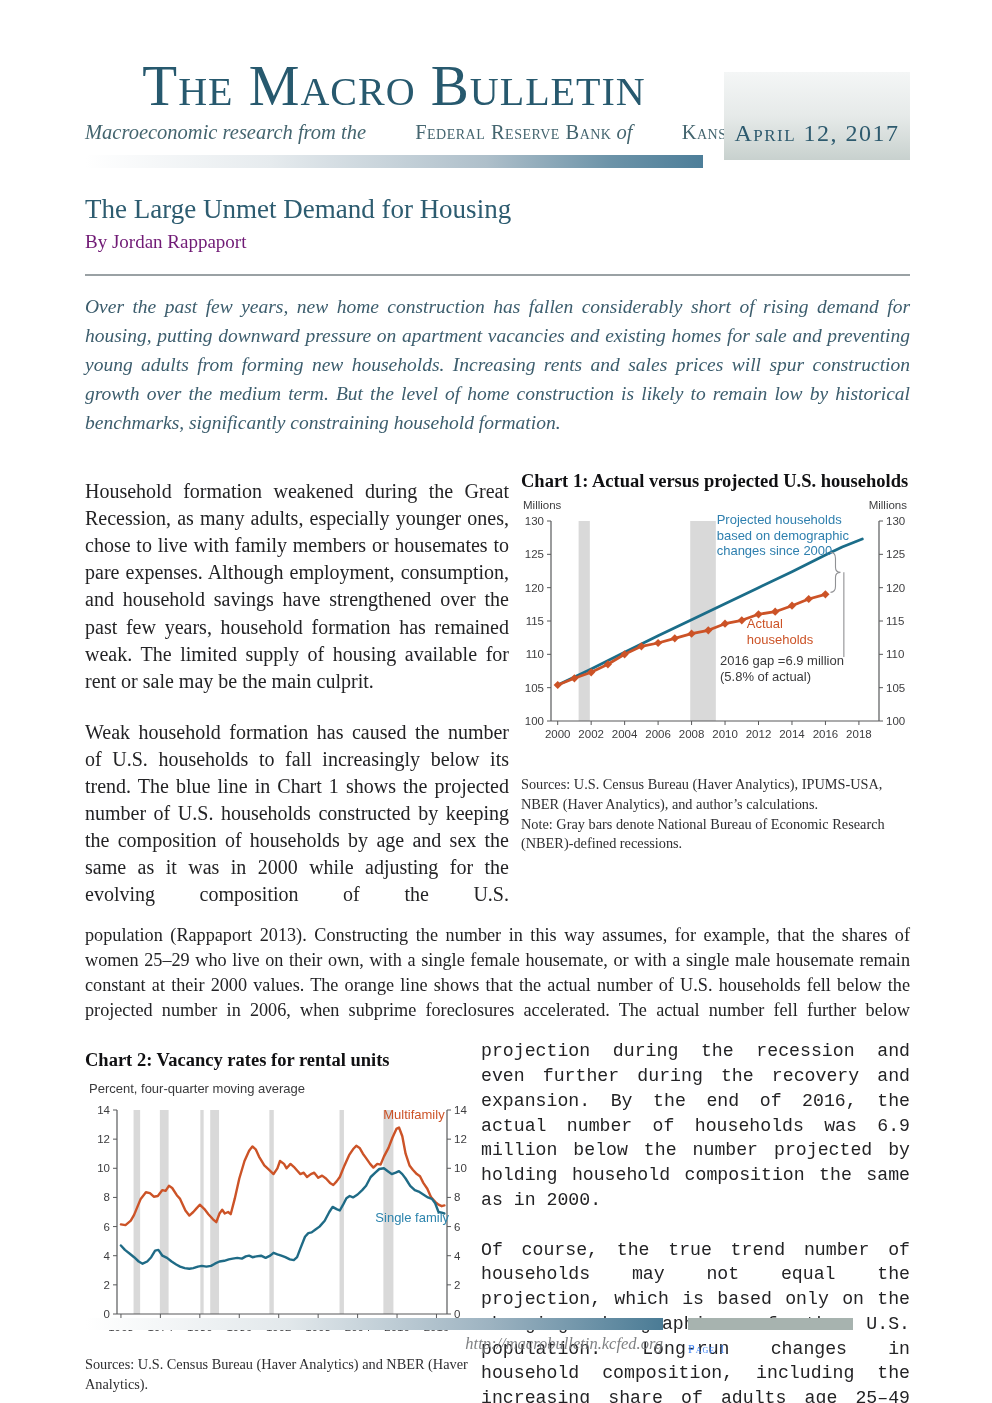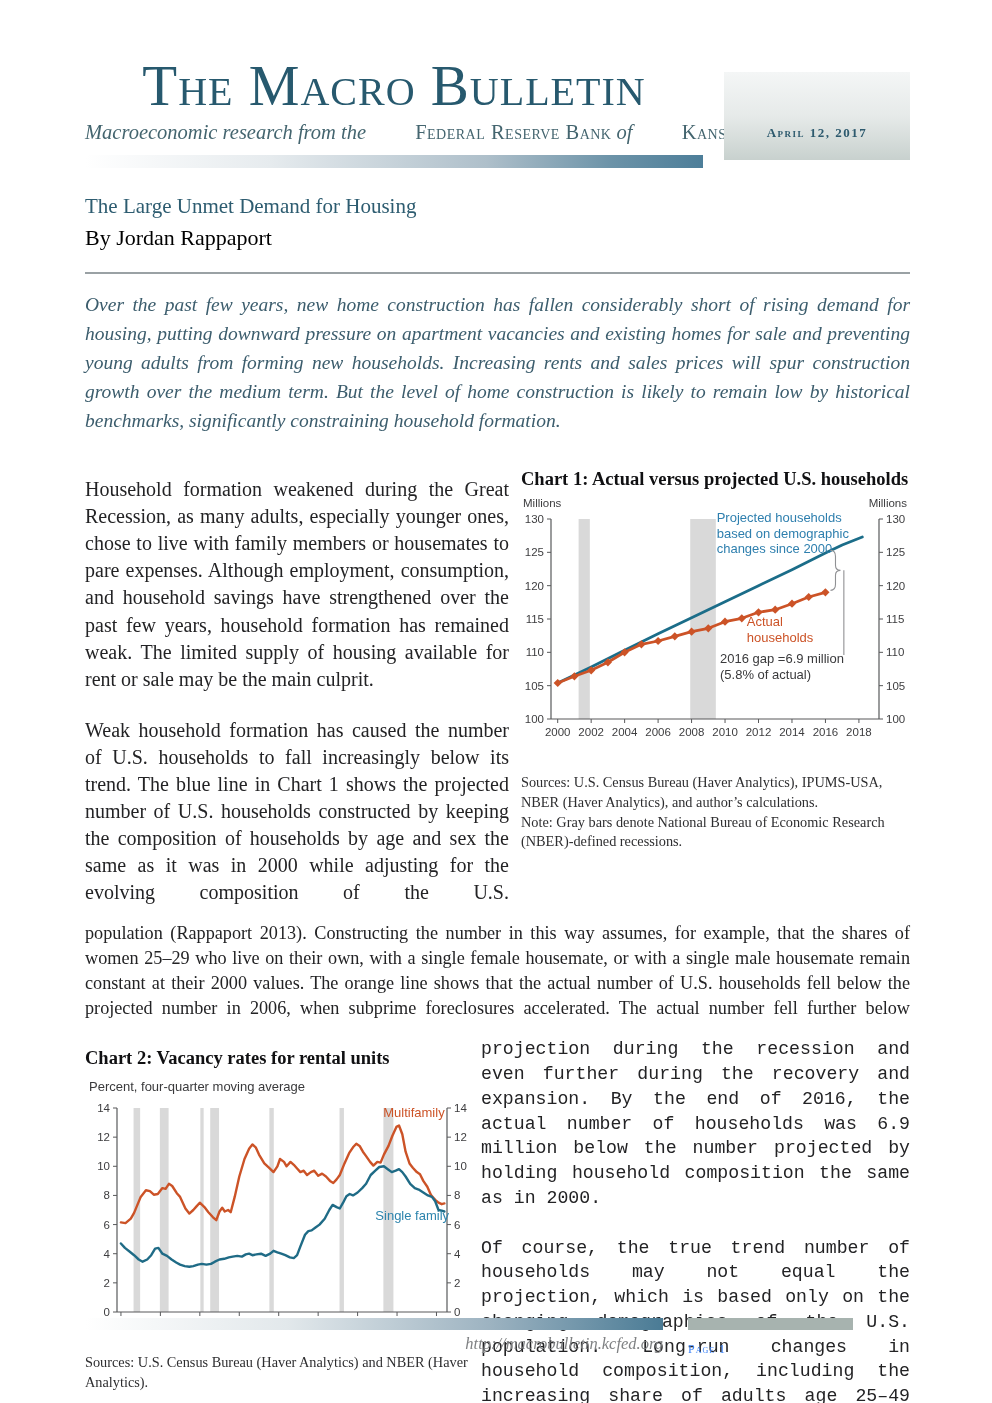--- a/index.html
+++ b/index.html
@@ -14,24 +14,24 @@
   .m-title{font-variant:small-caps;font-weight:400;font-size:57px;line-height:1.05;
     color:#27596e;text-align:center;letter-spacing:1px;margin:0;}
   .m-sub{text-align:center;font-size:20.5px;color:#44656f;margin-top:5px;white-space:nowrap;}
   .m-sub .it{font-style:italic;}
   .m-sub .sc{font-variant:small-caps;letter-spacing:.5px;margin-left:44px;}
   .grad-bar{height:13px;margin-top:11px;
     background:linear-gradient(90deg,#ffffff 0%,#e6ebee 30%,#aebfca 65%,#6c93a8 85%,#4d7e99 100%);}
   .date-box{margin-left:auto;width:186px;height:88px;margin-top:16px;box-sizing:border-box;
     background:linear-gradient(180deg,#f4f6f6 0%,#e6eae9 50%,#c8d1ce 100%);
     display:flex;align-items:center;justify-content:center;padding-top:34px;}
-  .date-box span{font-variant:small-caps;font-size:13px;letter-spacing:1.5px;color:#2d5a6e;font-weight:bold;}
-  
-  .art-title{font-size:21px;font-weight:400;color:#2d5c70;margin:26px 0 0;}
-  .art-byline{font-size:22px;color:#000000;margin-top:6px;}
+  .date-box span{font-variant:small-caps;font-size:24px;letter-spacing:1.5px;color:#2d5a6e;}
+  
+  .art-title{font-size:27px;font-weight:400;color:#2d5c70;margin:26px 0 0;}
+  .art-byline{font-size:19px;color:#701a75;margin-top:6px;}
   hr.rule{border:none;border-top:2px solid #9aa1a4;margin:21px 0 0;}
   .abstract{font-style:italic;font-size:19.5px;line-height:1.49;color:#3c5d6d;
     text-align:justify;margin:16px 0 0;}
   
   .cols{display:flex;}
   .secA{margin-top:21px;}
   .colA-left{width:424px;font-size:20px;line-height:1.355;text-align:justify;margin-top:20px;}
   .colA-left p{margin:0;}
   .colA-left p + p{margin-top:24px;}
   .fill-last{text-align-last:justify;}

